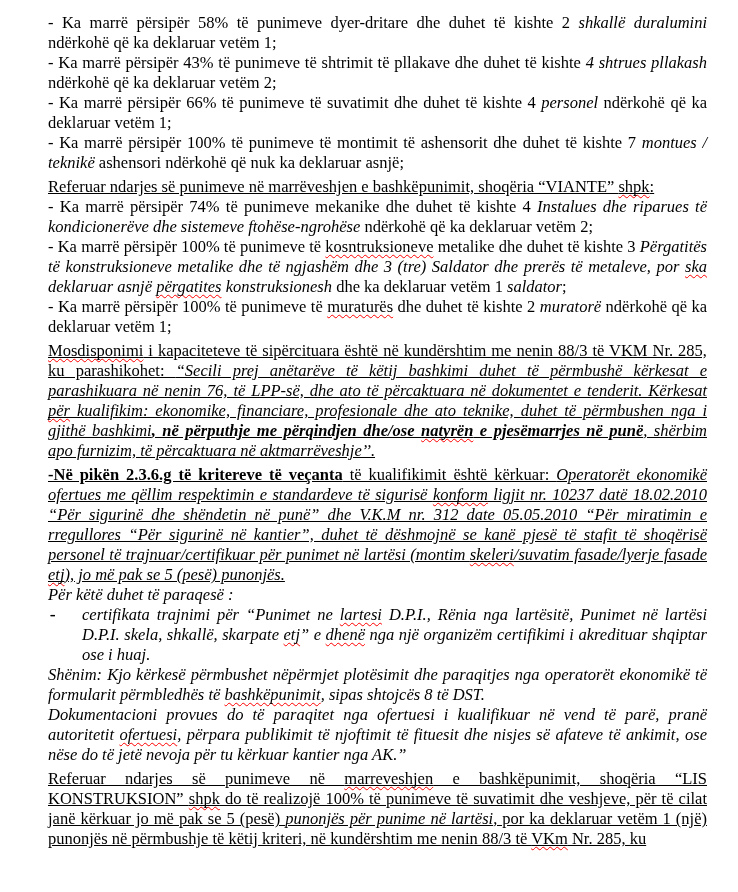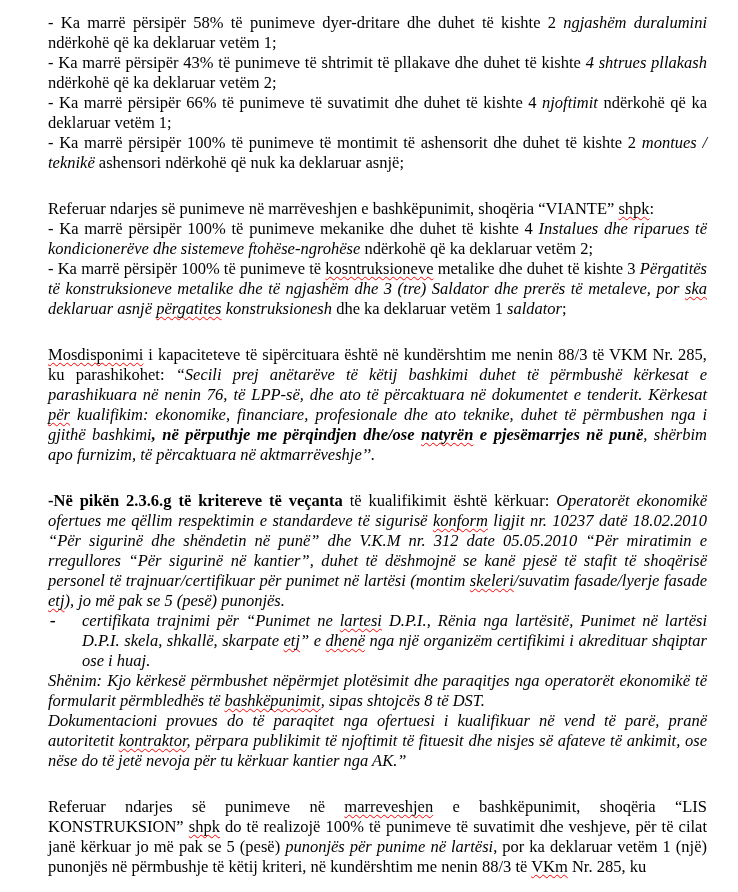--- a/index.html
+++ b/index.html
@@ -8,45 +8,47 @@
     min-height: 892px;
     box-sizing: border-box;
     padding: 13px 31px 8px 48px;
     background: #ffffff;
     color: #000000;
     font-family: "Liberation Serif", "DejaVu Serif", serif;
     font-size: 16.5px;
     line-height: 20px;
   }
   p.para { margin: 0; text-align: justify; }
-  p.para.gap { margin-top: 26px; }
+  p.para.gap { margin-top: 4px; text-decoration: underline; }
   p.sub-bullet { padding-left: 34px; position: relative; }
   p.sub-bullet .marker { position: absolute; left: 2px; font-style: italic; }
   .i { font-style: italic; }
   .b { font-weight: bold; }
   .sq {
     text-decoration-line: underline;
     text-decoration-style: wavy;
     text-decoration-color: #ff0000;
     text-decoration-thickness: 1px;
     text-decoration-skip-ink: none;
     text-underline-offset: 2px;
   }
 </style>
 </head>
 <body>
 
 <div class="page">
-    <p class="para bullet"><span>- Ka marrë përsipër 58% të punimeve dyer-dritare dhe duhet të kishte 2 </span><span class="i">ngjashëm duralumini</span><span> ndërkohë që ka deklaruar vetëm 1;</span></p>
+    <p class="para bullet"><span>- Ka marrë përsipër 58% të punimeve dyer-dritare dhe duhet të kishte 2 </span><span class="i">shkallë duralumini</span><span> ndërkohë që ka deklaruar vetëm 1;</span></p>
     <p class="para bullet"><span>- Ka marrë përsipër 43% të punimeve të shtrimit të pllakave dhe duhet të kishte </span><span class="i">4 shtrues pllakash</span><span> ndërkohë që ka deklaruar vetëm 2;</span></p>
-    <p class="para bullet"><span>- Ka marrë përsipër 66% të punimeve të suvatimit dhe duhet të kishte 4 </span><span class="i">njoftimit</span><span> ndërkohë që ka deklaruar vetëm 1;</span></p>
-    <p class="para bullet"><span>- Ka marrë përsipër 100% të punimeve të montimit të ashensorit dhe duhet të kishte 2 </span><span class="i">montues / teknikë</span><span> ashensori ndërkohë që nuk ka deklaruar asnjë;</span></p>
+    <p class="para bullet"><span>- Ka marrë përsipër 66% të punimeve të suvatimit dhe duhet të kishte 4 </span><span class="i">personel</span><span> ndërkohë që ka deklaruar vetëm 1;</span></p>
+    <p class="para bullet"><span>- Ka marrë përsipër 100% të punimeve të montimit të ashensorit dhe duhet të kishte 7 </span><span class="i">montues / teknikë</span><span> ashensori ndërkohë që nuk ka deklaruar asnjë;</span></p>
     <p class="para p gap"><span>Referuar ndarjes së punimeve në marrëveshjen e bashkëpunimit, shoqëria “VIANTE” </span><span class="sq">shpk</span><span>:</span></p>
-    <p class="para bullet"><span>-  Ka marrë përsipër 100% të punimeve mekanike dhe duhet të kishte 4 </span><span class="i">Instalues dhe riparues të kondicionerëve dhe sistemeve ftohëse-ngrohëse</span><span> ndërkohë që ka deklaruar vetëm 2;</span></p>
+    <p class="para bullet"><span>-  Ka marrë përsipër 74% të punimeve mekanike dhe duhet të kishte 4 </span><span class="i">Instalues dhe riparues të kondicionerëve dhe sistemeve ftohëse-ngrohëse</span><span> ndërkohë që ka deklaruar vetëm 2;</span></p>
     <p class="para bullet"><span>-  Ka marrë përsipër 100% të punimeve të </span><span class="sq">kosntruksioneve</span><span> metalike dhe duhet të kishte 3 </span><span class="i">Përgatitës të konstruksioneve metalike dhe të ngjashëm dhe 3 (tre) Saldator dhe prerës të metaleve, por </span><span class="i sq">ska</span><span class="i"> deklaruar asnjë </span><span class="i sq">përgatites</span><span class="i"> konstruksionesh</span><span> dhe ka deklaruar vetëm 1 </span><span class="i">saldator</span><span>;</span></p>
+    <p class="para bullet"><span>-  Ka marrë përsipër 100% të punimeve të </span><span class="sq">muraturës</span><span> dhe duhet të kishte 2 </span><span class="i">muratorë</span><span>  ndërkohë që ka deklaruar vetëm 1;</span></p>
     <p class="para p gap"><span class="sq">Mosdisponimi</span><span> i kapaciteteve të sipërcituara është në kundërshtim me nenin 88/3 të VKM Nr. 285, ku parashikohet: </span><span class="i">“Secili prej anëtarëve të këtij bashkimi duhet të përmbushë kërkesat e parashikuara në nenin 76, të LPP-së, dhe ato të përcaktuara në dokumentet e tenderit. Kërkesat </span><span class="i sq">për</span><span class="i"> kualifikim: ekonomike, financiare, profesionale dhe ato teknike, duhet të përmbushen nga i gjithë bashkimi</span><span class="i b">, në përputhje me përqindjen dhe/ose </span><span class="i b sq">natyrën</span><span class="i b"> e pjesëmarrjes në punë</span><span class="i">, shërbim apo furnizim, të përcaktuara në aktmarrëveshje’’.</span></p>
     <p class="para p gap"><span class="b">-Në pikën 2.3.6.g të kritereve të veçanta</span><span> të kualifikimit është kërkuar: </span><span class="i">Operatorët ekonomikë ofertues me qëllim respektimin e standardeve të sigurisë </span><span class="i sq">konform</span><span class="i"> ligjit nr. 10237 datë 18.02.2010 “Për sigurinë dhe shëndetin në punë” dhe V.K.M nr. 312 date 05.05.2010 “Për miratimin e rregullores “Për sigurinë në kantier”, duhet të dëshmojnë se kanë pjesë të stafit të shoqërisë personel të trajnuar/certifikuar për punimet në lartësi (montim </span><span class="i sq">skeleri</span><span class="i">/suvatim fasade/lyerje fasade </span><span class="i sq">etj</span><span class="i">), jo më pak se 5 (pesë) punonjës.</span></p>
+    <p class="para p"><span class="i">Për këtë duhet të paraqesë :</span></p>
     <p class="para sub-bullet"><span class="marker">-</span></p>
     <p class="para sub-bullet"><span class="marker">-</span><span class="i">certifikata trajnimi për “Punimet ne </span><span class="i sq">lartesi</span><span class="i"> D.P.I., Rënia nga lartësitë, Punimet në lartësi D.P.I. skela, shkallë, skarpate </span><span class="i sq">etj</span><span class="i">” e </span><span class="i sq">dhenë</span><span class="i"> nga një organizëm certifikimi i akredituar shqiptar ose i huaj.</span></p>
     <p class="para p"><span class="i">Shënim: Kjo kërkesë përmbushet nëpërmjet plotësimit dhe paraqitjes nga operatorët ekonomikë të formularit përmbledhës të </span><span class="i sq">bashkëpunimit</span><span class="i">, sipas shtojcës 8 të DST.</span></p>
-    <p class="para p"><span class="i">Dokumentacioni provues do të paraqitet nga ofertuesi i kualifikuar në vend të parë, pranë autoritetit </span><span class="i sq">kontraktor</span><span class="i">, përpara publikimit të njoftimit të fituesit dhe nisjes së afateve të ankimit, ose nëse do të jetë nevoja për tu kërkuar kantier nga AK.”</span></p>
+    <p class="para p"><span class="i">Dokumentacioni provues do të paraqitet nga ofertuesi i kualifikuar në vend të parë, pranë autoritetit </span><span class="i sq">ofertuesi</span><span class="i">, përpara publikimit të njoftimit të fituesit dhe nisjes së afateve të ankimit, ose nëse do të jetë nevoja për tu kërkuar kantier nga AK.”</span></p>
     <p class="para p gap"><span>Referuar ndarjes së punimeve në </span><span class="sq">marreveshjen</span><span> e bashkëpunimit, shoqëria “LIS KONSTRUKSION” </span><span class="sq">shpk</span><span> do të realizojë 100% të punimeve të suvatimit dhe veshjeve, për të cilat janë kërkuar jo më pak se 5 (pesë) </span><span class="i">punonjës për punime në lartësi</span><span>, por ka deklaruar vetëm 1 (një) punonjës në përmbushje të këtij kriteri, në kundërshtim me nenin 88/3 të </span><span class="sq">VKm</span><span> Nr. 285, ku</span></p>
   </div>
 
 </body></html>

